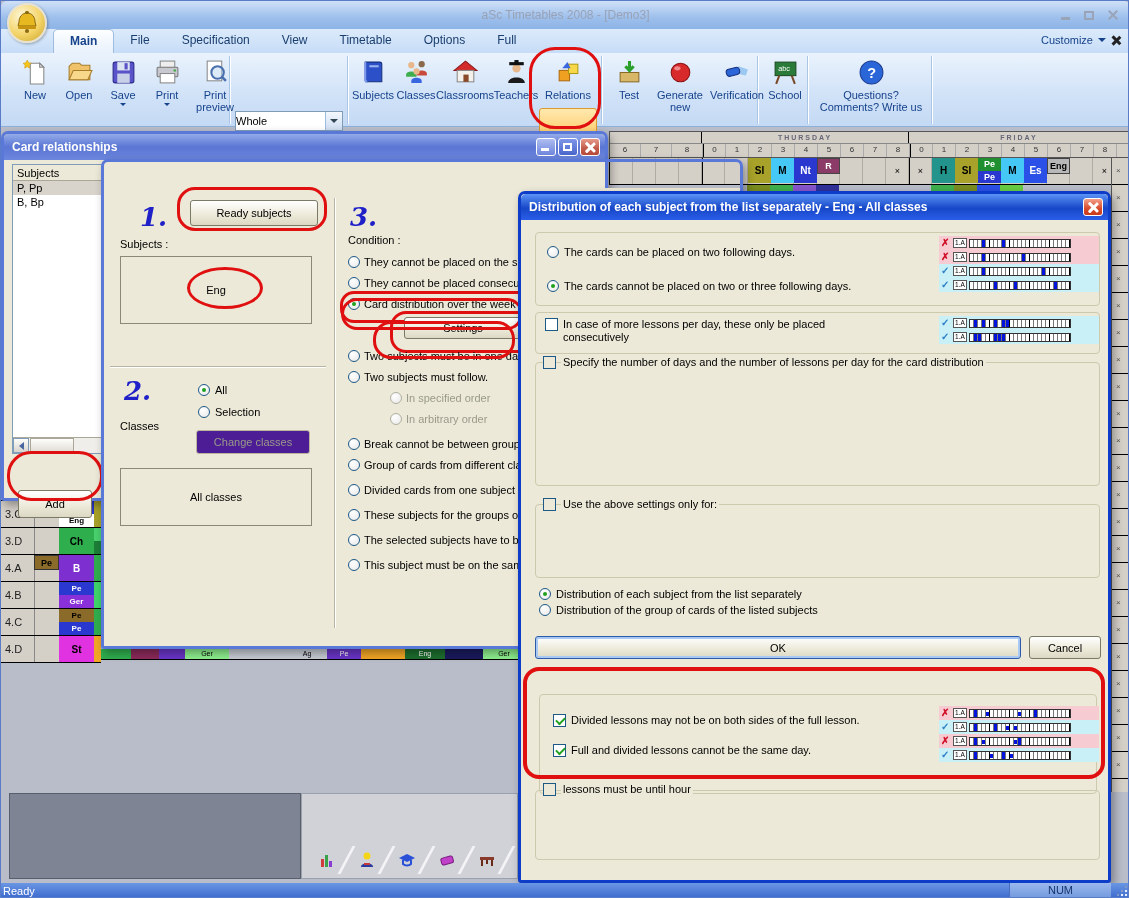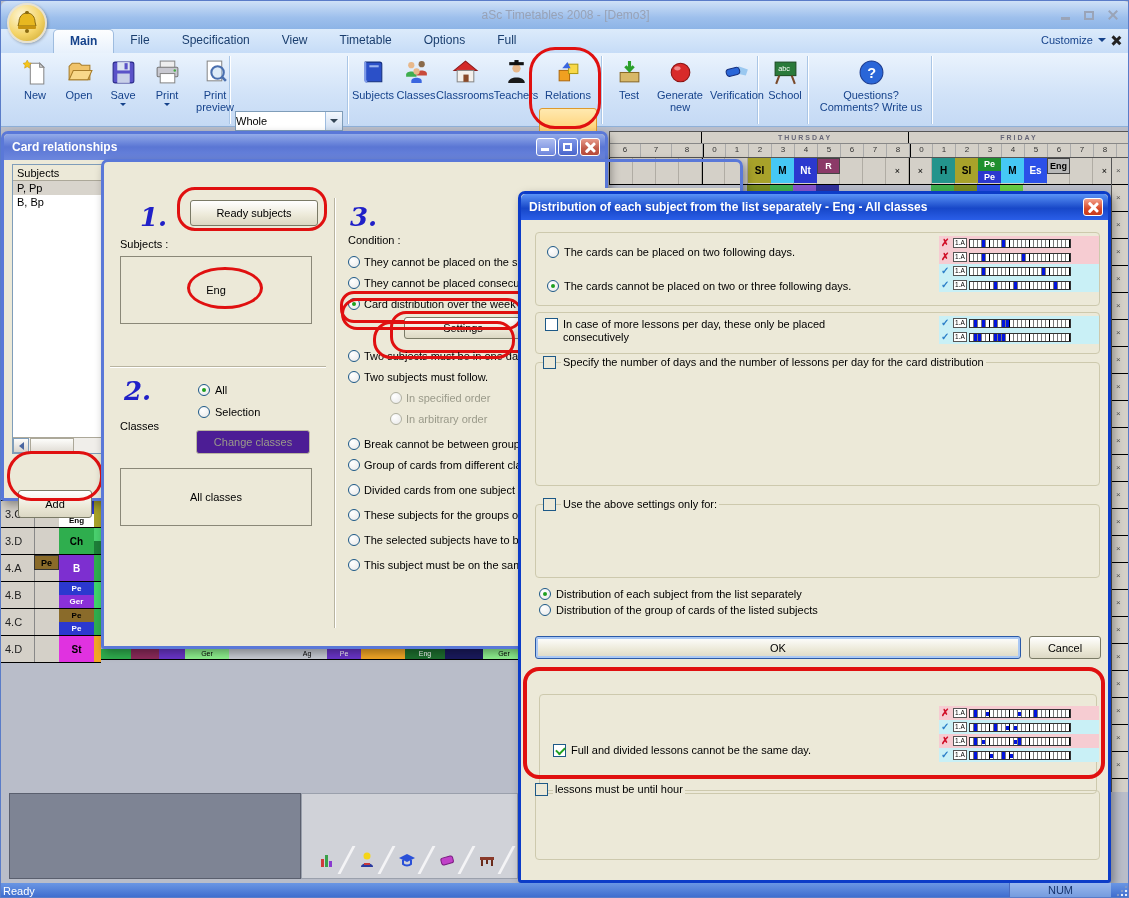--- a/index.html
+++ b/index.html
@@ -925,20 +925,24 @@
     </div>
     <div class="frow" style="left:18px;top:384px">
       <span class="radio"></span>
       <span>Distribution of the group of cards of the listed subjects</span>
     </div>
 
     <button class="xbtn default" style="position:absolute;left:14px;top:416px;width:486px;height:23px">OK</button>
     <button class="xbtn" style="position:absolute;left:508px;top:416px;width:72px;height:23px">Cancel</button>
 
     <div class="fieldset" style="left:18px;top:474px;width:558px;height:100px"></div>
+    <div class="frow" style="left:32px;top:494px;width:350px">
+      <span class="chk on"></span>
+      <span>Divided lessons may not be on both sides of the full lesson.</span>
+    </div>
     <div class="strips" style="left:418px;top:486px">
         <div class="strip bad">
           <span class="smark">✗</span>
           <span class="slab">1.A</span>
           <span class="scells">
             <span class="scell"></span>
             <span class="scell full"></span>
             <span class="scell"></span>
             <span class="scell"></span>
             <span class="scell dsep half"></span>
@@ -1059,21 +1063,21 @@
             <span class="scell"></span>
             <span class="scell"></span>
             <span class="scell"></span>
             <span class="scell"></span>
             <span class="scell dsep"></span>
           </span>
         </div>
       </div>
 
     <div class="fieldset" style="left:14px;top:570px;width:565px;height:70px"></div>
-    <div class="frow" style="left:14px;top:563px">
+    <div class="frow" style="left:22px;top:563px">
       <span class="chk leg"></span>
       <span class="leg">lessons must be until hour</span>
     </div>
   </div>
 </div>
 
 <div class="ann" style="left:340px;top:297px;width:182px;height:32px;z-index:6"></div>
 <div class="ann" style="left:372px;top:320px;width:142px;height:38px;z-index:6"></div>
 <div class="ann" style="left:528px;top:46px;width:72px;height:82px;border-radius:26px;z-index:9"></div>
 <div class="ann" style="left:522px;top:666px;width:582px;height:112px;border-radius:16px;border-width:4px;z-index:9"></div>

